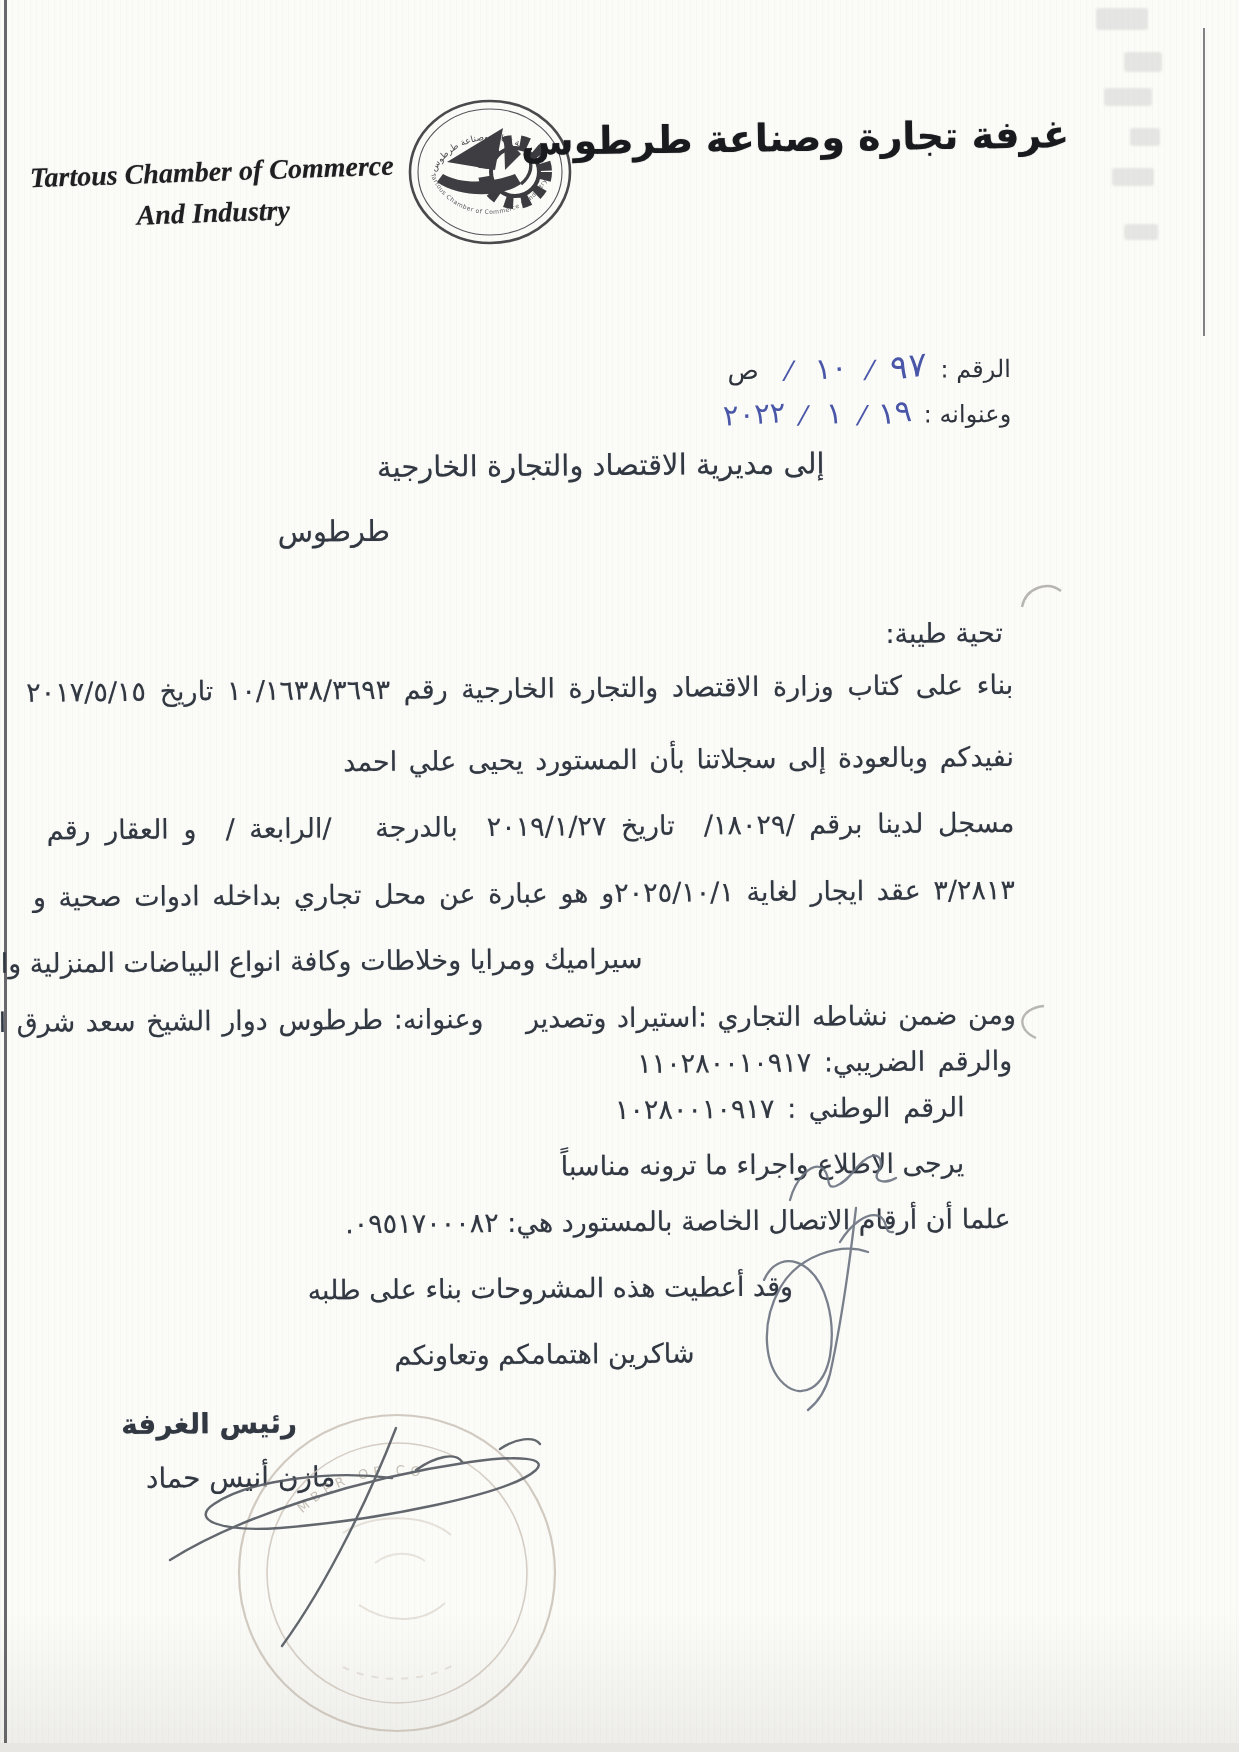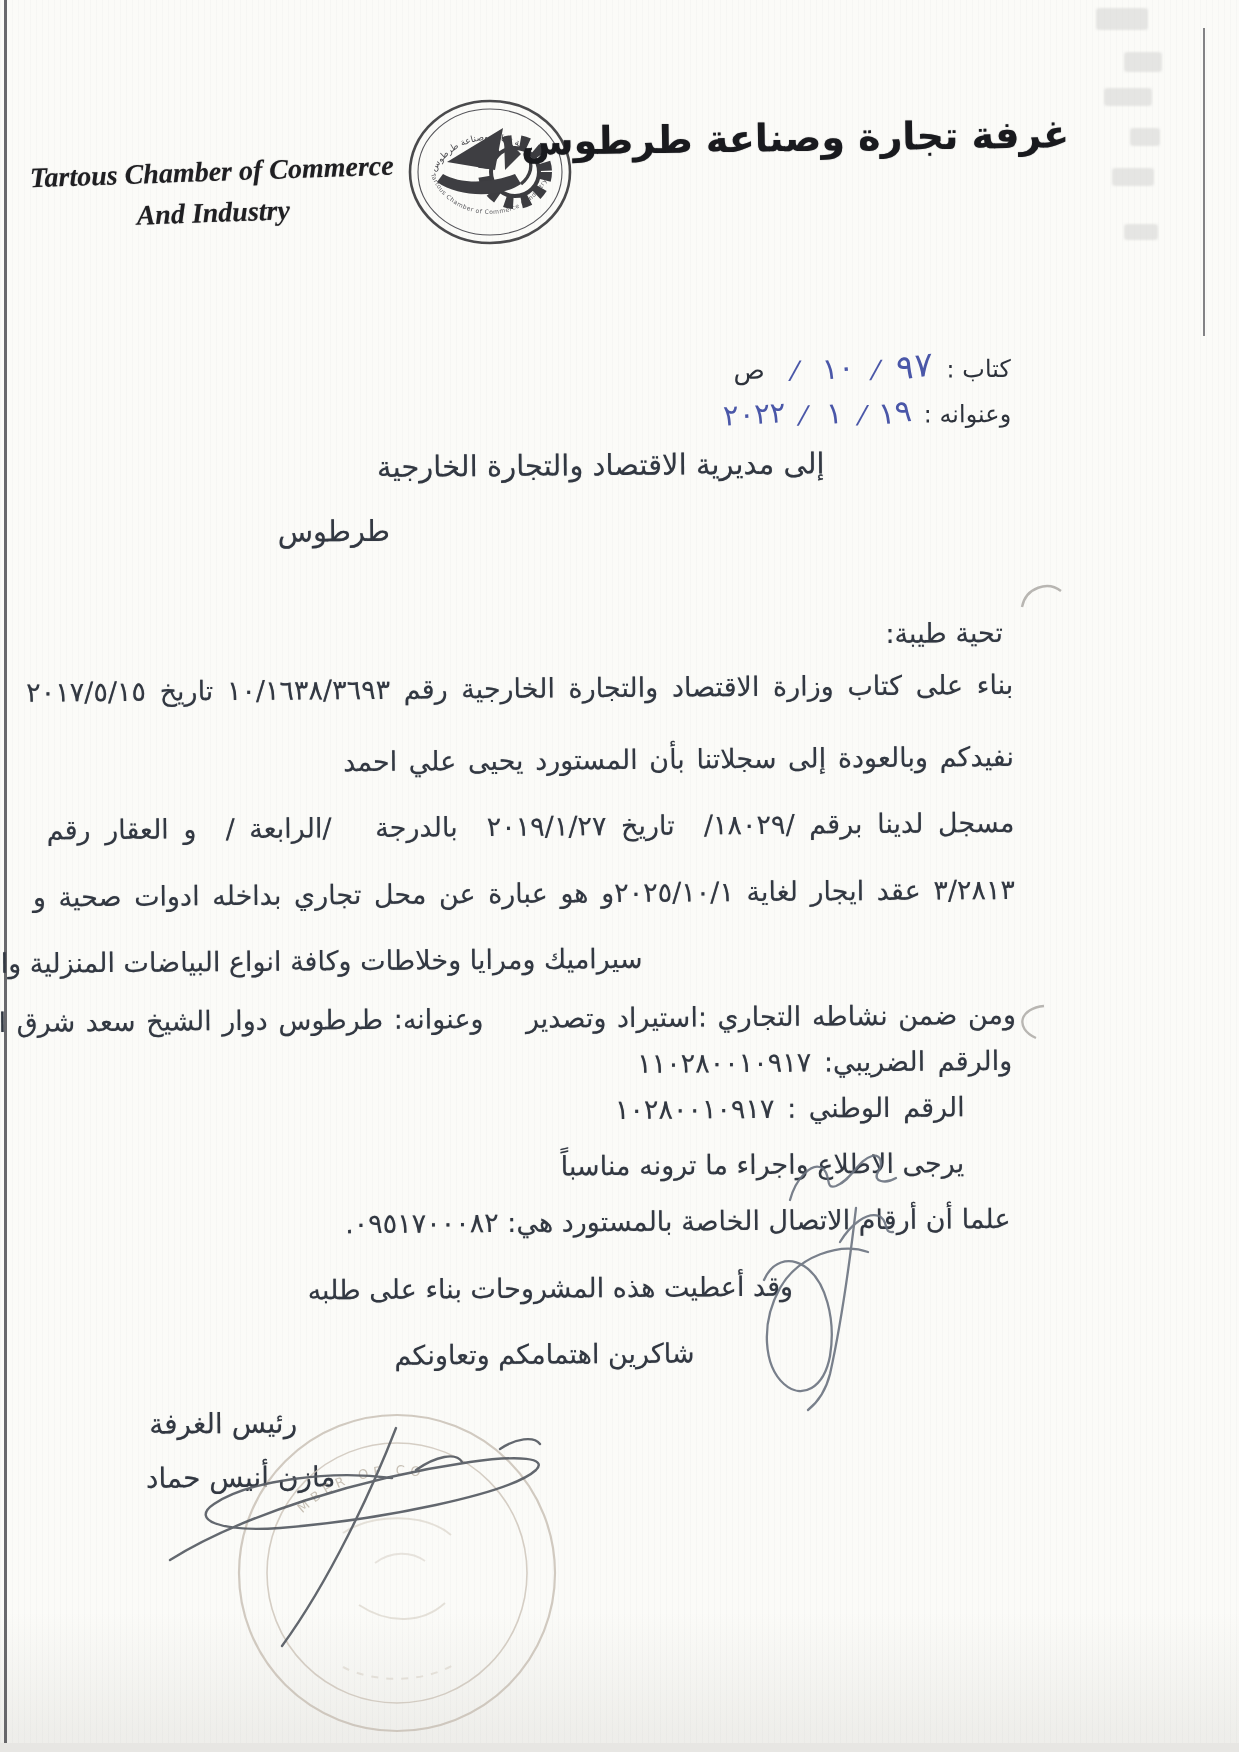--- a/index.html
+++ b/index.html
@@ -106,21 +106,21 @@
       <path d="M 116 86 C 126 78 129 66 122 58" fill="none" stroke="#3e3e42" stroke-width="3.4"></path>
       <circle cx="122" cy="56" r="3.4" fill="#3e3e42"></circle>
     </g>
   </svg>
 
   <div class="org-ar">غرفة تجارة وصناعة طرطوس</div>
 
   <div class="tilt">
 
     <div class="refline" style="top:348px;right:224px;">
-      <span class="ref-label">كتاب :</span>
+      <span class="ref-label">الرقم :</span>
       <span class="hw" style="font-size:34px;transform:rotate(-7deg) skewX(-8deg);margin-right:14px;">٩٧</span>
       <span class="hw-sep" style="margin-right:16px;">/</span>
       <span class="hw" style="font-size:30px;transform:rotate(-5deg);margin-right:18px;">١٠</span>
       <span class="hw-sep" style="margin-right:22px;">/</span>
       <span style="font-size:26px;color:#2e333c;margin-right:26px;">ص</span>
     </div>
 
     <div class="refline" style="top:396px;right:224px;">
       <span class="ref-label">وعنوانه :</span>
       <span class="hw" style="font-size:31px;transform:rotate(-6deg);margin-right:12px;">١٩</span>
@@ -140,21 +140,21 @@
     <div class="line" style="top:875px;right:224px;word-spacing:4px;">٣/٢٨١٣ عقد ايجار لغاية ٢٠٢٥/١٠/١و هو عبارة عن محل تجاري بداخله ادوات صحية و</div>
     <div class="line" style="top:941px;right:597px;">سيراميك ومرايا وخلاطات وكافة انواع البياضات المنزلية والصحية.</div>
     <div class="line" style="top:1000px;right:224px;word-spacing:2px;">ومن ضمن نشاطه التجاري :استيراد وتصدير    وعنوانه: طرطوس دوار الشيخ سعد شرق الكازية</div>
     <div class="line" style="top:1046px;right:228px;word-spacing:4px;letter-spacing:.5px;">والرقم الضريبي: ١١٠٢٨٠٠١٠٩١٧</div>
     <div class="line" style="top:1092px;right:276px;word-spacing:4px;letter-spacing:.5px;">الرقم الوطني : ١٠٢٨٠٠١٠٩١٧</div>
     <div class="line" style="top:1148px;right:277px;">يرجى الاطلاع واجراء ما ترونه مناسباً</div>
     <div class="line" style="top:1204px;right:231px;">علما أن أرقام الاتصال الخاصة بالمستورد هي: ٠٩٥١٧٠٠٠٨٢.</div>
 
     <div class="line" style="top:1270px;right:449px;">وقد أعطيت هذه المشروحات بناء على طلبه</div>
     <div class="line" style="top:1336px;right:548px;">شاكرين اهتمامكم وتعاونكم</div>
-    <div class="line" style="top:1402px;right:946px;font-size:28px;">رئيس الغرفة</div>
+    <div class="line" style="top:1402px;right:946px;font-size:28px;font-weight:bold;">رئيس الغرفة</div>
     <div class="line" style="top:1456px;right:908px;font-size:28px;">مازن أنيس حماد</div>
   </div>
 
   <svg style="position:absolute;left:690px;top:1130px;" width="230" height="290" viewBox="0 0 230 290">
     <g fill="none" stroke="#6b7380" stroke-width="2.3" stroke-linecap="round" opacity="0.9">
       <path d="M 100 70 C 106 48 122 32 132 38 C 142 44 134 60 146 56 C 162 50 168 30 182 26 C 190 24 194 32 188 42 C 182 52 196 54 206 48"></path>
       <path d="M 150 112 C 161 94 177 82 189 86 C 199 90 193 104 203 102"></path>
       <path d="M 178 122 C 150 112 108 126 90 158 C 70 194 74 236 94 254 C 112 270 134 258 140 226 C 146 190 136 150 114 136 C 98 126 82 132 74 150"></path>
       <path d="M 166 78 C 160 130 152 190 140 244 C 136 260 128 272 118 280"></path>
     </g>

